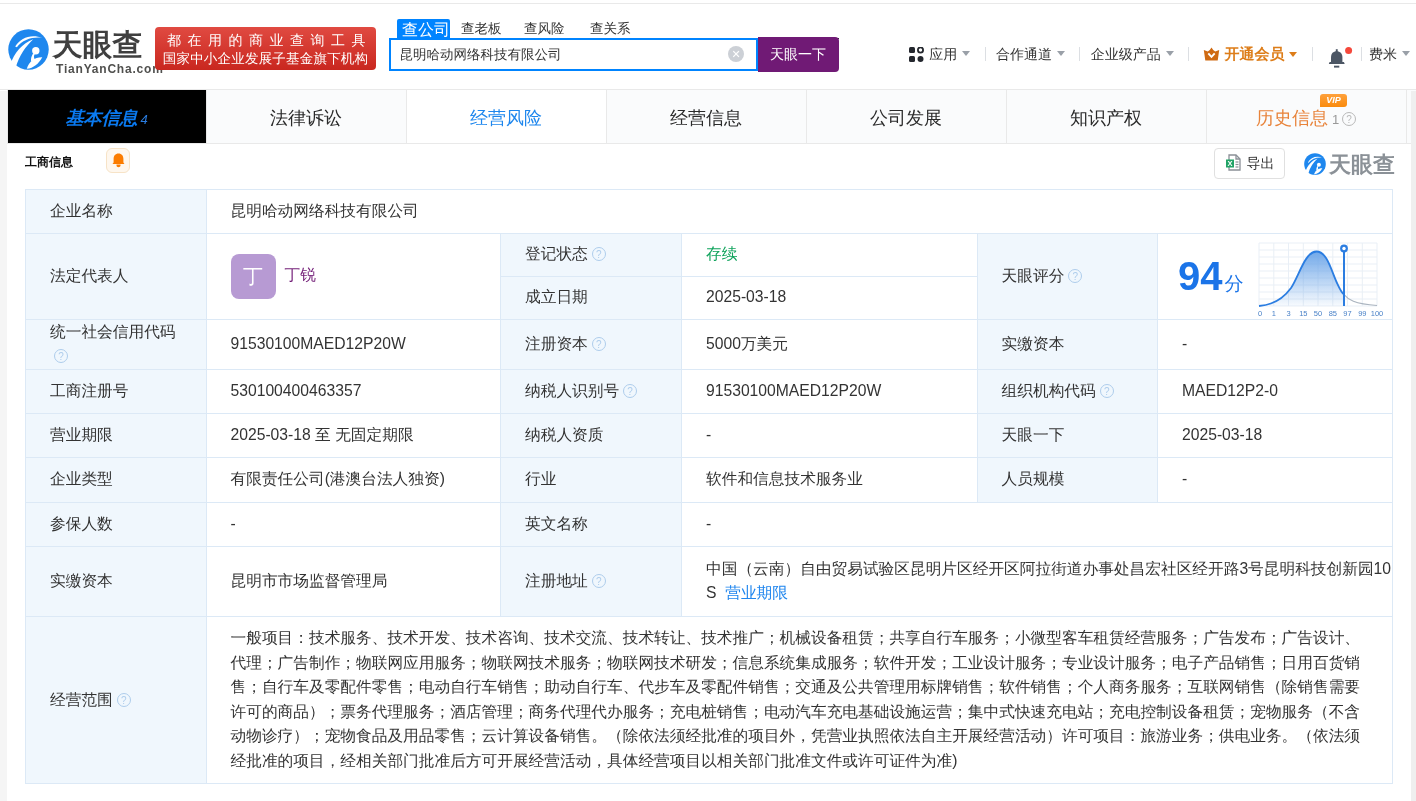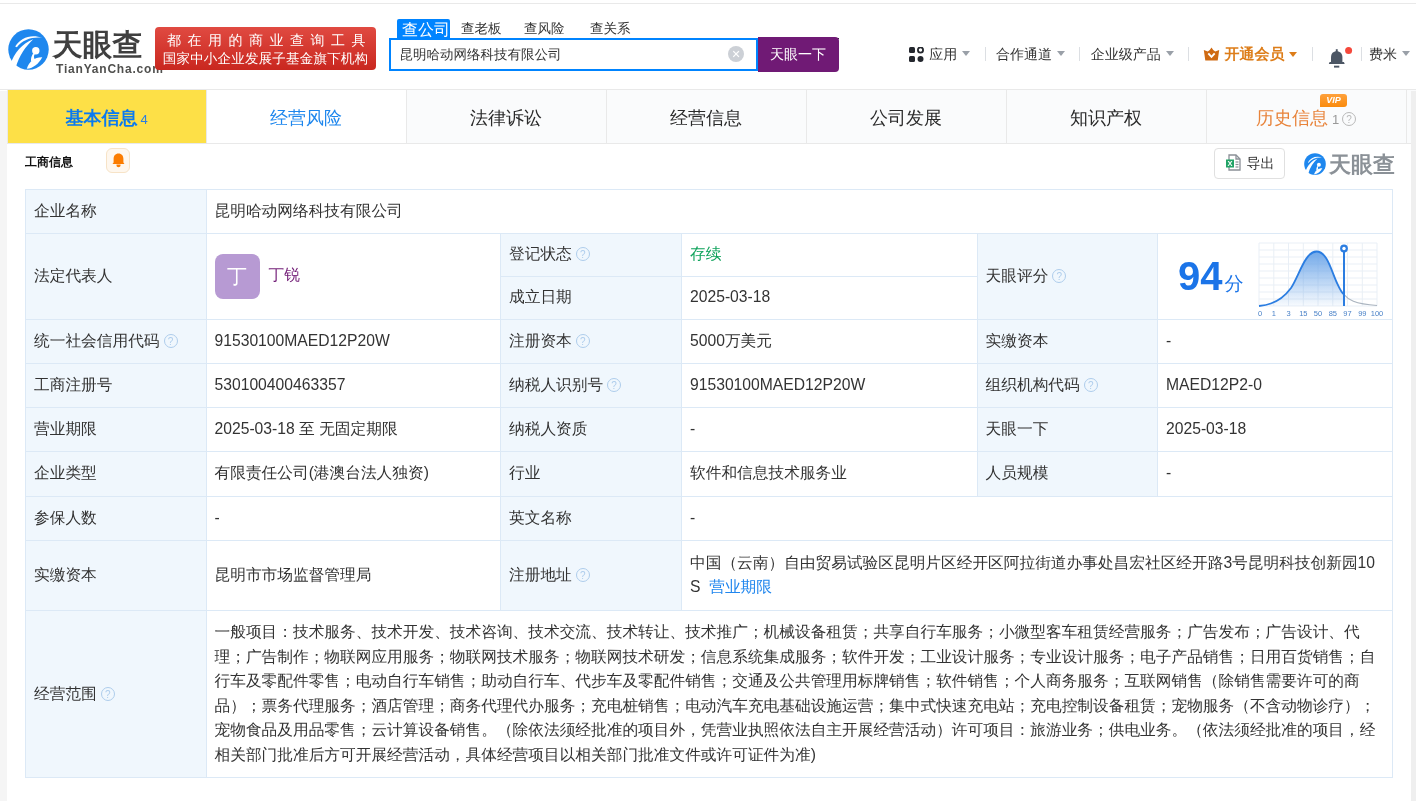--- a/index.html
+++ b/index.html
@@ -32,42 +32,42 @@
 .caret { display:inline-block; width:0; height:0; border-left:4.5px solid transparent; border-right:4.5px solid transparent;
   border-top:5.5px solid #9aa0a8; margin:0 0 2px 5px; }
 .navsep { display:inline-block; width:1px; height:14px; background:#dcdfe3; margin:0 10.3px 2px 10.6px; }
 .nav .vip-entry { color:#dd7d19; font-weight:bold; font-size:15px; }
 .nav .vip-entry .caret { border-top-color:#dd7d19; }
 
 .tabbar { position:relative; height:54px; margin-left:6.5px; border-bottom:1px solid #e9e9e9; background:#fafbfc; display:flex; }
 .tab { width:200px; height:53px; line-height:57px; text-align:center; font-size:18px; letter-spacing:0;
   color:#2a2a2a; border-right:1px solid #e9e9e9; background:#fafbfc; position:relative; }
 .tab:first-child { border-left:1px solid #e9e9e9; }
-.tab.on { background:#fde047; color:#0a7af0; font-weight:bold; }
+.tab.on { background:#000000; color:#0a7af0; font-weight:bold;font-style:italic; }
 .tab.cur { background:#fff; color:#1d86ed; }
 .tab .cnt { font-size:13px; color:#2a7de1; font-weight:normal; letter-spacing:0; margin-left:3px; }
 .tab.hist { color:#e8833a; position:relative; }
 .tab.hist .n { color:#999; font-size:13px; letter-spacing:0; margin-left:4px; }
 .qmark { display:inline-block; width:14px; height:14px; line-height:13px; border-radius:50%; border:1px solid #b9b9b9;
   color:#b9b9b9; font-size:10px; text-align:center; letter-spacing:0; vertical-align:1px; margin-left:3px; }
 .vipbadge { position:absolute; top:4px; left:50%; margin-left:14px; width:27px; height:13px; border-radius:3px 3px 3px 0;
   background:linear-gradient(180deg,#ffa13c,#f98a0c); color:#fff; font-size:9px; font-weight:bold; font-style:italic;
   line-height:13px; text-align:center; letter-spacing:0; }
 
 .sechead { position:relative; height:45px; margin-left:6.5px; background:#fff; }
 .sectitle { position:absolute; left:18.5px; top:10px; font-size:12px; font-weight:bold; color:#111; letter-spacing:0; }
 .bellbox { position:absolute; left:99.5px; top:4px; width:24px; height:25px; border:1px solid #f7e3c7; background:#fef7ee;
   border-radius:6px; text-align:center; }
 .exportbtn { position:absolute; left:1207.5px; top:4px; width:71px; height:30.5px; border:1px solid #e0e0e0; border-radius:4px;
   background:#fff; font-size:14px; color:#333; line-height:29px; text-align:center; }
 .watermark { position:absolute; left:1296px; top:7px; }
 
 .tblwrap { margin-left:6.5px; background:#fff; padding-left:18.5px; }
 table.info { border-collapse:collapse; table-layout:fixed; width:1367px; font-size:15.7px; color:#333; }
-table.info td { border:1px solid #dce9f6; padding:0 8px; line-height:24.5px; vertical-align:middle; }
+table.info td { border:1px solid #dce9f6; padding:0 24px; line-height:24.5px; vertical-align:middle; }
 td.lbl { background:#f0f7fd; }
 table.info tr.h1 td { height:43.5px; }
 table.info tr.h0 td { height:43px; }
 table.info tr.h6 td { height:45px; }
 table.info tr.h2 td { height:44px; }
 .green { color:#10a35c; }
 .blue { color:#2086ee; }
 .avatar { display:inline-block; width:45px; height:45px; border-radius:8px; background:#b79ad3; color:#fff;
   font-size:20px; line-height:45px; text-align:center; vertical-align:middle; }
 .avname { margin-left:9px; color:#701a75; font-size:15.7px; }
@@ -133,22 +133,22 @@
       <path d="M4,15 L4,10.5 C4,6.5 6.3,4.3 9.7,4.3 C13.1,4.3 15.4,6.5 15.4,10.5 L15.4,15 Z" fill="#4c5664"></path>
       <path d="M2.6,15 L16.9,15 L17.7,17.1 L1.8,17.1 Z" fill="#4c5664"></path>
       <rect x="7" y="18.7" width="5.3" height="1.9" fill="#4c5664"></rect>
       <circle cx="21.6" cy="3.6" r="3.5" fill="#f5483b"></circle>
     </svg>
     <span class="navsep" style="margin:0 7px 2px 4px;"></span><span>费米</span><span class="caret"></span>
   </div>
 </div>
 <div class="tabbar">
   <div class="tab on">基本信息<span class="cnt">4</span></div>
+  <div class="tab">法律诉讼</div>
   <div class="tab cur">经营风险</div>
-  <div class="tab">法律诉讼</div>
   <div class="tab">经营信息</div>
   <div class="tab">公司发展</div>
   <div class="tab">知识产权</div>
   <div class="tab hist">历史信息<span class="vipbadge">VIP</span><span class="n">1</span><span class="qmark">?</span></div>
 </div>
 <div class="sechead">
   <div class="sectitle">工商信息</div>
   <div class="bellbox">
     <svg width="13" height="15" viewBox="0 0 13 15" style="margin-top:4px;">
       <path d="M6.5,0.5 C3.4,0.5 1.6,2.8 1.6,5.8 L1.6,9.5 L0.5,11 L12.5,11 L11.4,9.5 L11.4,5.8 C11.4,2.8 9.6,0.5 6.5,0.5 Z" fill="#fb7c00"></path>

